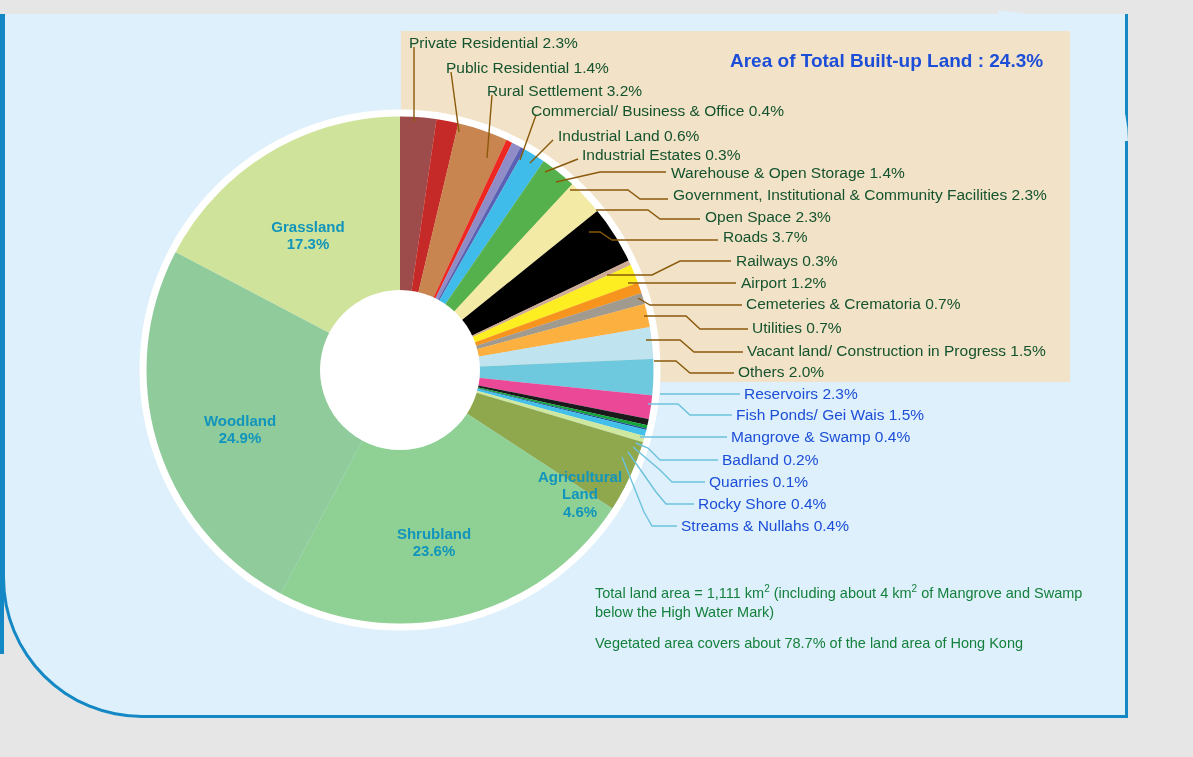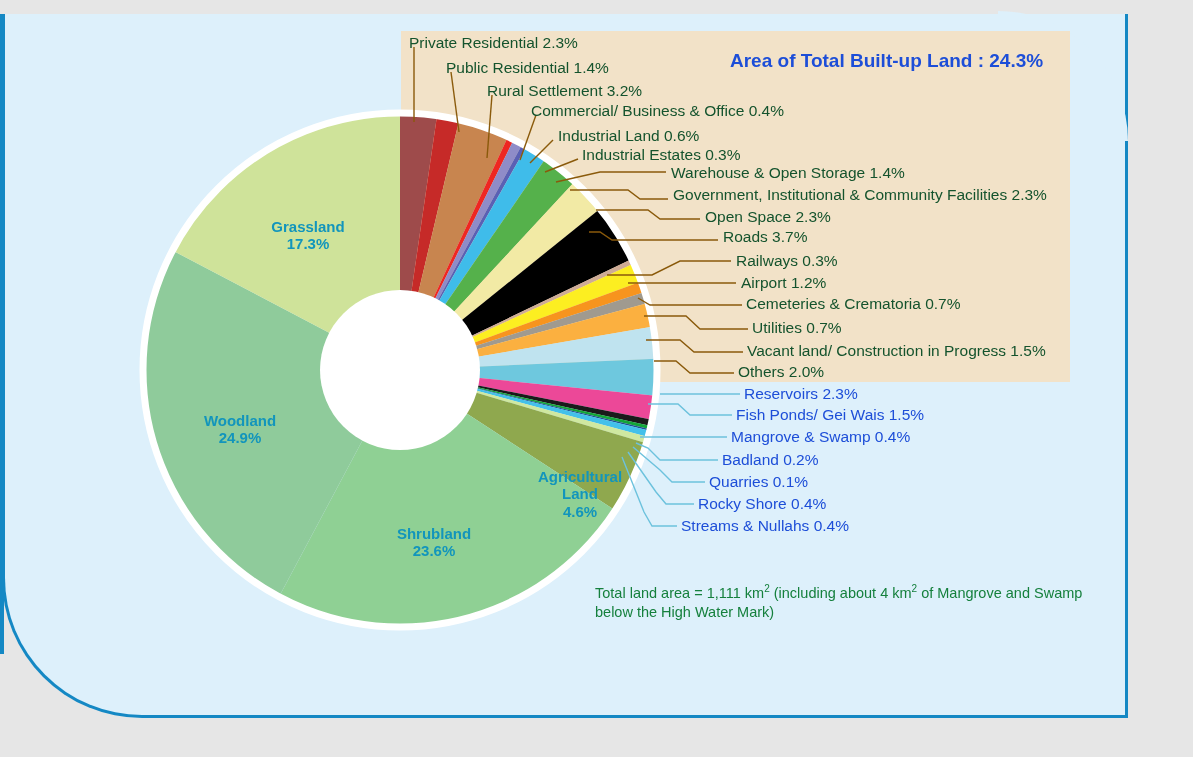--- a/index.html
+++ b/index.html
@@ -195,13 +195,14 @@
     <div class="lbl water" style="left: 709px; top: 473px;">Quarries 0.1%</div>
     <div class="lbl water" style="left: 698px; top: 495px;">Rocky Shore 0.4%</div>
     <div class="lbl water" style="left: 681px; top: 517px;">Streams &amp; Nullahs 0.4%</div>
   </div>
 
 <div id="notes">
   <p>
     Total land area = 1,111 km<sup>2</sup> (including about 4 km<sup>2</sup> of Mangrove
     and Swamp below the High Water Mark)
   </p>
+  <p>Vegetated area covers about 78.7% of the land area of Hong Kong</p>
 </div>
 
 </body></html>

